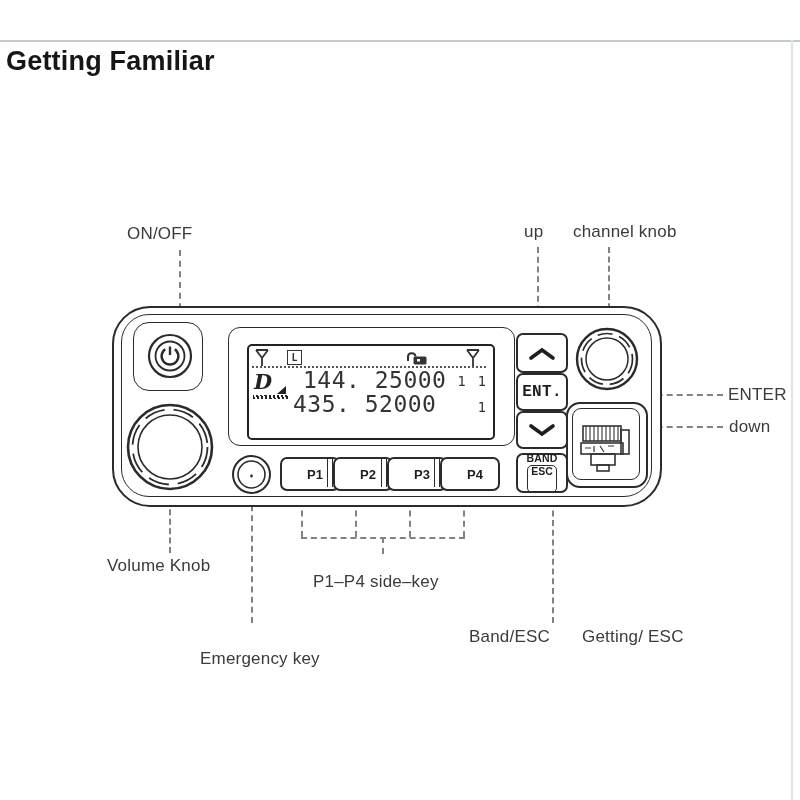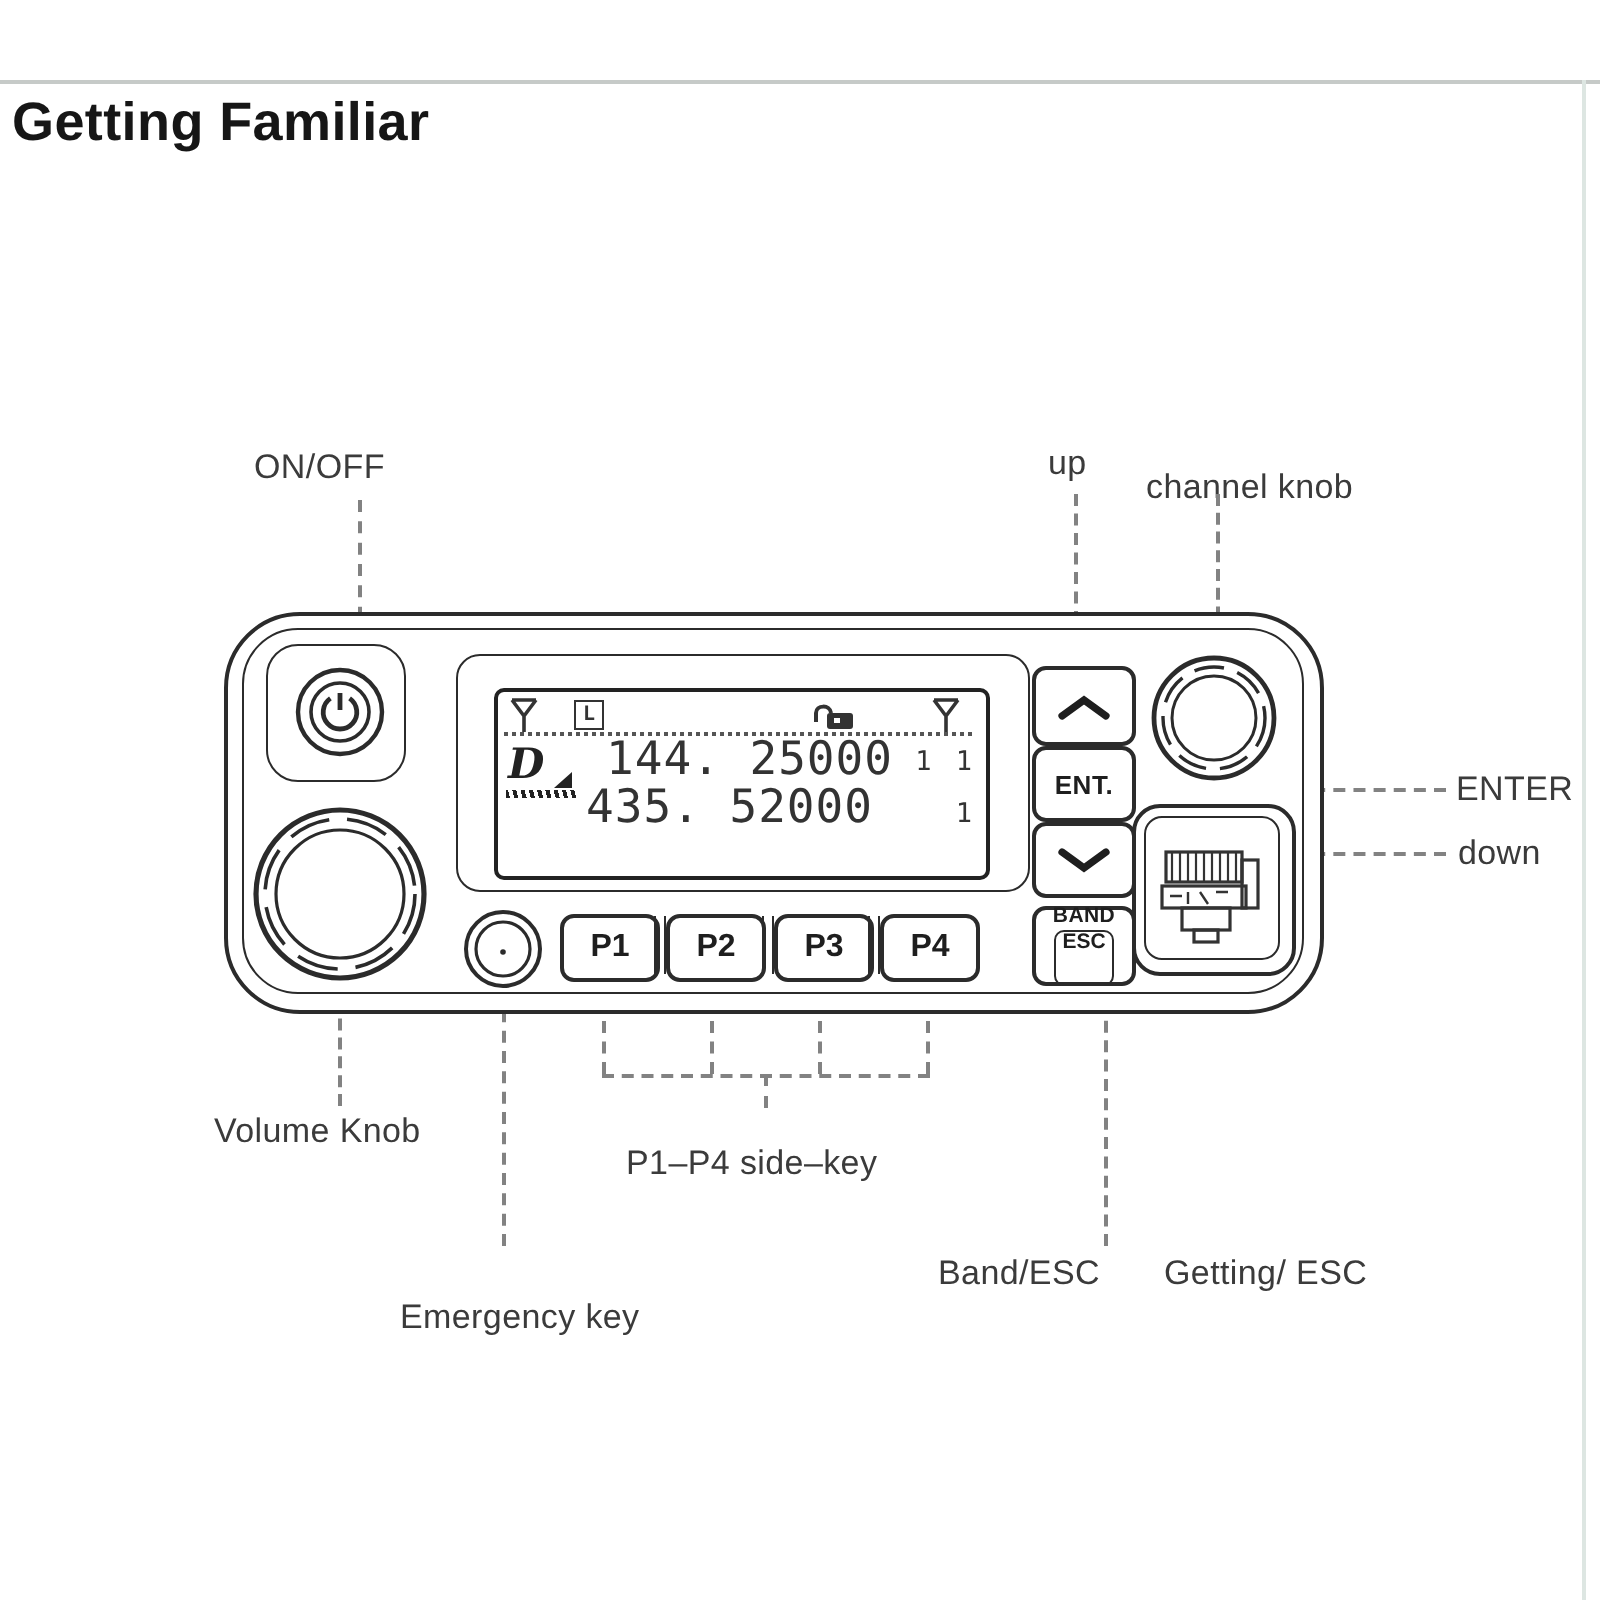--- a/index.html
+++ b/index.html
@@ -46,24 +46,24 @@
   .dlogo-tri{position:absolute;left:28px;top:40px;width:0;height:0;
              border-left:9px solid transparent;border-bottom:8px solid #222;}
   .dlogo-hatch{position:absolute;left:4px;top:49px;width:36px;height:4px;
      background:repeating-linear-gradient(75deg,#222 0 2px,transparent 2px 4px);}
   .icon-abs{position:absolute;}
 
   
   .key{position:absolute;border:2.2px solid #2b2b2b;border-radius:7px;background:#fff;
        display:flex;align-items:center;justify-content:center;flex-direction:column;
        font-weight:bold;color:#1e1e1e;}
-  .pkey{width:46px;height:30px;top:457px;font-size:16px;}
+  .pkey{width:46px;height:30px;top:457px;font-size:13px;padding-left:10px;}
   .sep2{position:absolute;top:458px;width:4px;height:29px;
         border-left:1.5px solid #2b2b2b;border-right:1.5px solid #2b2b2b;}
-  .ent-key{font-size:13px;letter-spacing:.3px;}
+  .ent-key{font-size:16px;letter-spacing:.3px;font-family:Liberation Mono, monospace;}
   .band-line{font-size:10.5px;line-height:1.05;letter-spacing:.2px;}
   .esc-pill{font-size:10.5px;line-height:1;border:1.5px solid #2b2b2b;border-radius:5px;
             padding:0 3px 16px 3px;margin-top:1px;}
 
   .jack-outer{position:absolute;left:566px;top:402px;width:78px;height:82px;
               border:2px solid #2b2b2b;border-radius:14px;}
   .jack-inner{position:absolute;left:572px;top:408px;width:66px;height:70px;
               border:1.3px solid #2b2b2b;border-radius:9px;}
   svg{display:block;}
 </style>
@@ -72,21 +72,21 @@
 
 <div id="canvas">
 
   <div class="rule-h"></div>
   <div class="rule-v"></div>
 
   <div class="page-title">Getting Familiar</div>
 
   <div class="lbl" style="left:127px;top:224px;">ON/OFF</div>
   <div class="lbl" style="left:524px;top:222px;">up</div>
-  <div class="lbl" style="left:573px;top:222px;margin-top:12px;">channel knob</div>
+  <div class="lbl" style="left:573px;top:222px;">channel knob</div>
   <div class="lbl" style="left:728px;top:385px;">ENTER</div>
   <div class="lbl" style="left:729px;top:417px;text-align:right;">down</div>
   <div class="lbl" style="left:107px;top:556px;">Volume Knob</div>
   <div class="lbl" style="left:313px;top:556px;margin-top:16px;">P1–P4 side–key</div>
   <div class="lbl" style="left:200px;top:649px;">Emergency key</div>
   <div class="lbl" style="left:469px;top:627px;">Band/ESC</div>
   <div class="lbl" style="left:582px;top:627px;">Getting/ ESC</div>
 
   <div class="ldv" style="left:179px;top:250px;height:70px;"></div>
   <div class="ldv" style="left:537px;top:247px;height:84px;"></div>

